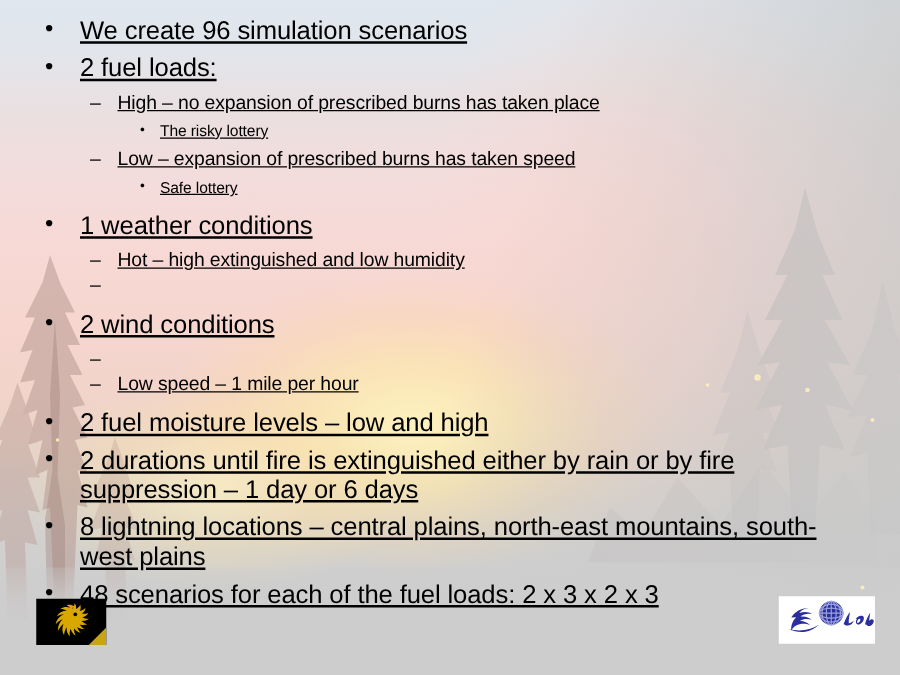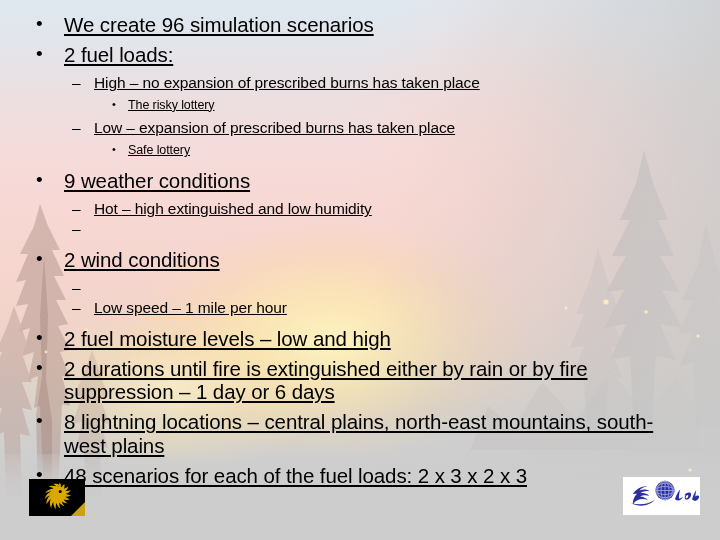--- a/index.html
+++ b/index.html
@@ -228,35 +228,35 @@
 
     <div class="line l3">
       <span class="mk">•</span>
       <span class="tx">The risky lottery</span>
     </div>
 
     <div class="gap-sm"></div>
 
     <div class="line l2">
       <span class="mk">–</span>
-      <span class="tx">Low – expansion of prescribed burns has taken place</span>
+      <span class="tx">Low – expansion of prescribed burns has taken speed</span>
     </div>
 
     <div class="gap-sm"></div>
 
     <div class="line l3">
       <span class="mk">•</span>
       <span class="tx">Safe lottery</span>
     </div>
 
     <div class="gap-lg"></div>
 
     <div class="line l1">
       <span class="mk">•</span>
-      <span class="tx">9 weather conditions</span>
+      <span class="tx">1 weather conditions</span>
     </div>
 
     <div class="gap-sm"></div>
 
     <div class="line l2">
       <span class="mk">–</span>
       <span class="tx">Hot – high extinguished and low humidity</span>
     </div>
 
     <div class="line l2">

